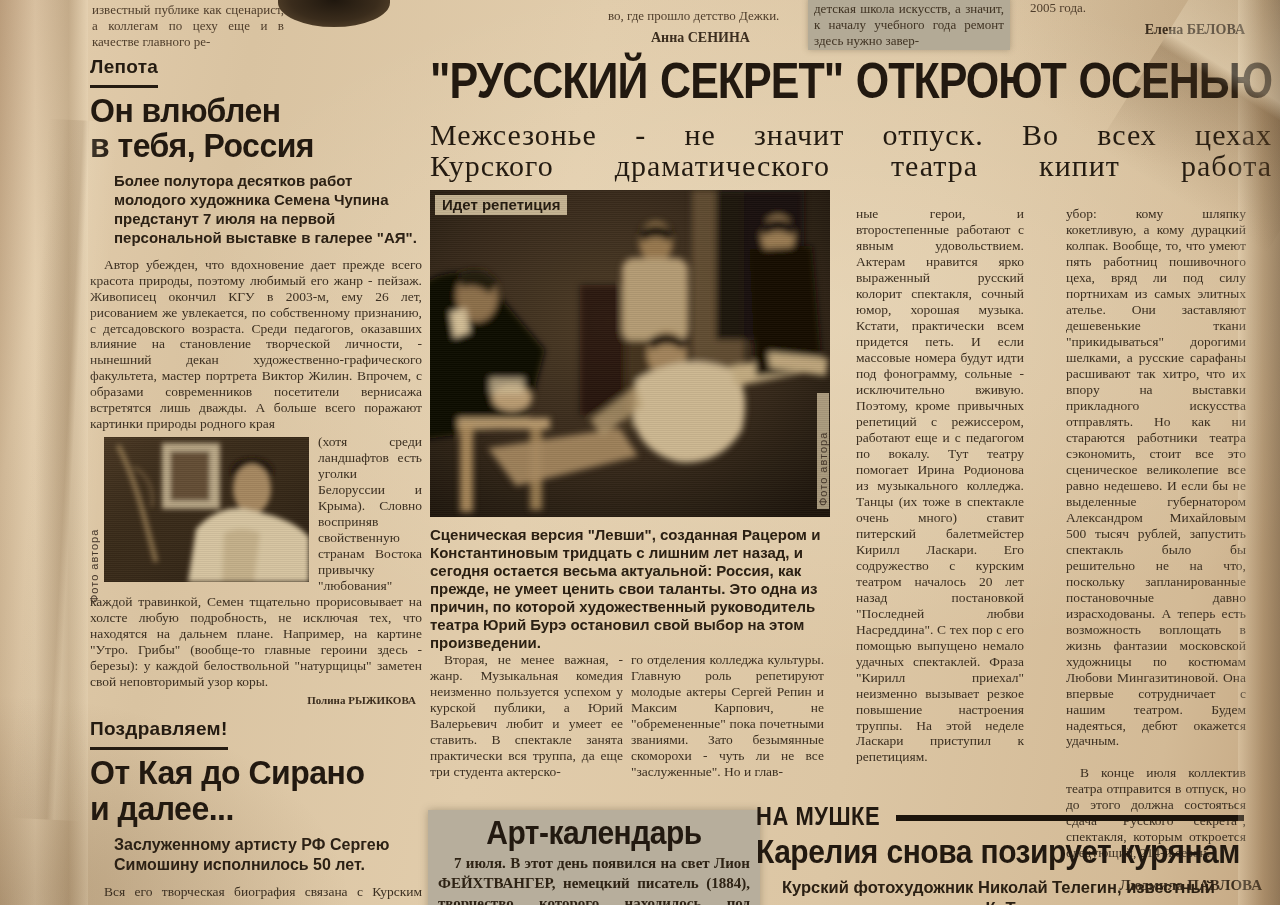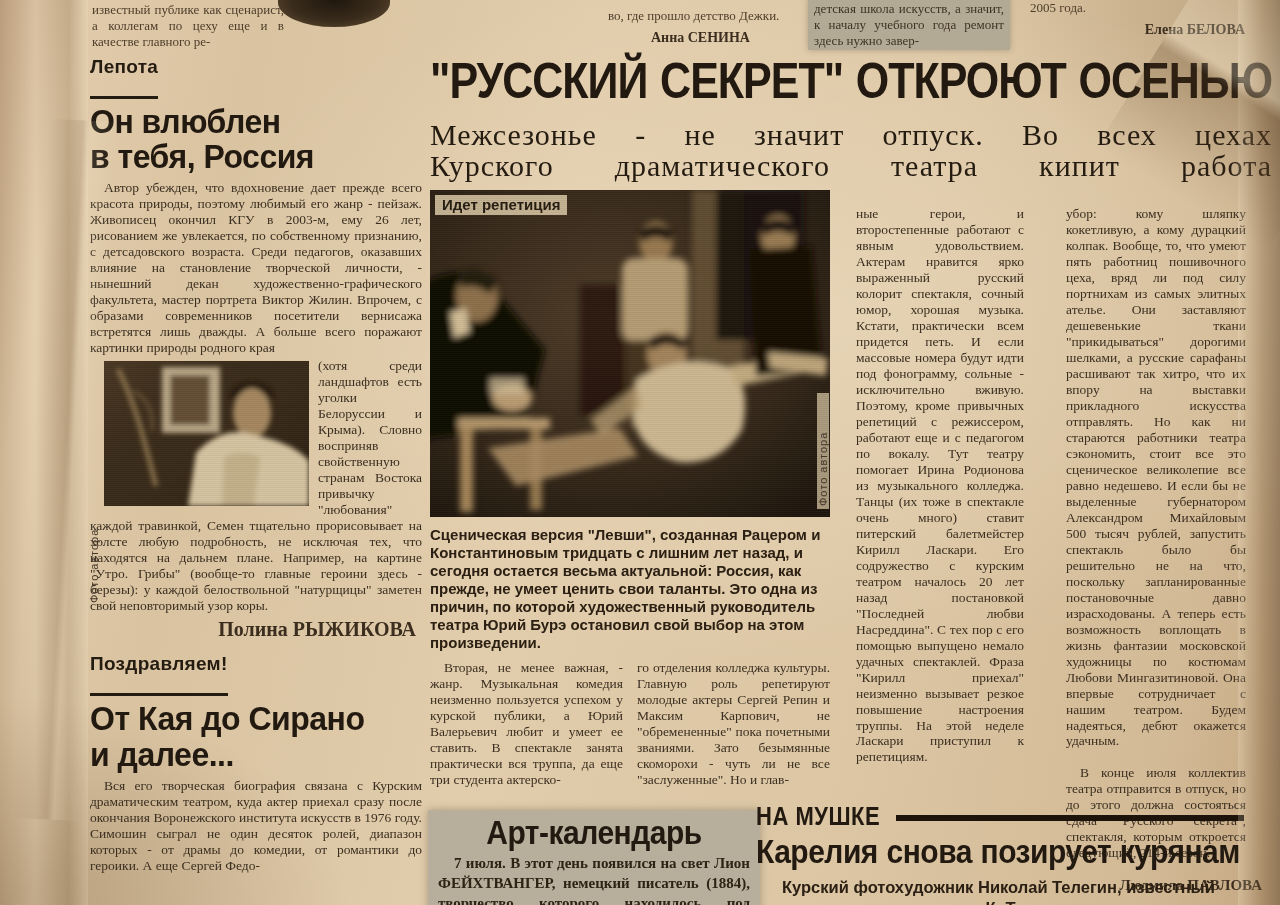--- a/index.html
+++ b/index.html
@@ -18,21 +18,21 @@
   .sans{font-family:"Liberation Sans",sans-serif;}
   .just{text-align:justify;}
   .fit{text-align:justify;text-align-last:justify;}
   .ink{color:#241b11;}
   .rule{background:#1c140b;}
   .smalltxt{font-size:13px;line-height:1.22;color:#4e3d2b;}
   .byline{font-weight:bold;font-size:14px;color:#3c2e1f;}
   .bodytxt{font-size:13.5px;line-height:1.185;color:#3b2f21;}
   .bodytxt .ind{text-indent:14px;margin:16px;}
   .rubric{font-family:"Liberation Sans",sans-serif;font-weight:bold;font-size:19px;letter-spacing:.3px;color:#241b11;}
-  .rubric.u{border-bottom:3px solid #241b11;display:inline-block;padding-bottom:18px;}
+  .rubric.u{border-bottom:3px solid #241b11;display:inline-block;padding-bottom:7px;}
   .bighead{font-family:"Liberation Sans",sans-serif;font-weight:bold;color:#221910;letter-spacing:-.5px;}
   .vcap{writing-mode:vertical-rl;transform:rotate(180deg);font-family:"Liberation Sans",sans-serif;
         font-size:11px;letter-spacing:1px;color:#44362a;}
   .photo{position:relative;overflow:hidden;background:#2c2115;}
   .photo:after{content:"";position:absolute;inset:0;
      background:repeating-linear-gradient(0deg,rgba(0,0,0,.05) 0 1px,rgba(255,240,210,.03) 1px 2px);pointer-events:none;}
   .crease{pointer-events:none;}
 </style>
 </head>
 <body>
@@ -49,20 +49,21 @@
   </div>
   <div class="abs smalltxt" style="left:1030px;top:0;width:215px;">2005 года.</div>
   <div class="abs byline" style="left:1030px;top:22px;width:215px;text-align:right;">Елена БЕЛОВА</div>
 
   <div class="abs" style="left:90px;top:56px;width:332px;">
     <div class="rubric u">Лепота</div>
     <div class="bighead" style="font-size:32px;line-height:33px;margin-top:6px;transform:scaleY(1.05);transform-origin:left top;">
       <div>Он влюблен</div>
       <div>в тебя, Россия</div>
     </div>
+    <div class="sans" style="font-weight:bold;font-size:15px;line-height:1.26;margin:12px 0 0 24px;color:#2c2115;">Более полутора десятков работ молодого художника Семена Чупина предстанут 7 июля на первой персональной выставке в галерее "АЯ".</div>
     <div class="bodytxt just" style="margin-top:9px;text-indent:14px;">Автор убежден, что вдохновение дает прежде всего красота природы, поэтому любимый его жанр - пейзаж. Живописец окончил КГУ в 2003-м, ему 26 лет, рисованием же увлекается, по собственному признанию, с детсадовского возраста. Среди педагогов, оказавших влияние на становление творческой личности, - нынешний декан художественно-графического факультета, мастер портрета Виктор Жилин. Впрочем, с образами современников посетители вернисажа встретятся лишь дважды. А больше всего поражают картинки природы родного края</div>
     <div style="margin-top:2px;">
       <div class="photo" style="float:left;width:205px;height:145px;margin:3px 9px 3px 14px;">
         <svg width="205" height="145" viewBox="0 0 205 145">
           <defs>
               <filter id="b1">
                 <feGaussianBlur stdDeviation="2.6"></feGaussianBlur>
               </filter>
           <linearGradient id="pg1" x1="0" y1="0" x2="1" y2="1">
             <stop offset="0" stop-color="#4a3824"></stop>
@@ -81,27 +82,28 @@
             <ellipse cx="148" cy="52" rx="19" ry="25" fill="#a5males"></ellipse>
             <ellipse cx="148" cy="52" rx="19" ry="25" fill="#a58760"></ellipse>
             <path d="M92 92 Q118 64 150 74 Q190 82 205 100 L205 145 L84 145 Z" fill="#d6c4a1"></path>
             <path d="M120 96 Q138 88 156 96 L150 145 L118 145 Z" fill="#c4b08a"></path>
           </g>
         </svg>
       </div>
       <div class="bodytxt just">(хотя среди ландшафтов есть уголки Белоруссии и Крыма). Словно восприняв свойственную странам Востока привычку "любования" каждой травинкой, Семен тщательно прорисовывает на холсте любую подробность, не исключая тех, что находятся на дальнем плане. Например, на картине "Утро. Грибы" (вообще-то главные героини здесь - березы): у каждой белоствольной "натурщицы" заметен свой неповторимый узор коры.</div>
       <div style="clear:both;"></div>
     </div>
-    <div class="byline" style="text-align:right;font-size:20px;margin:4px 6px 0 0;">Полина РЫЖИКОВА</div>
+    <div class="byline" style="text-align:right;font-size:11px;margin:4px 6px 0 0;">Полина РЫЖИКОВА</div>
     <div style="margin-top:12px;">
       <div class="rubric u">Поздравляем!</div>
       <div class="bighead" style="font-size:32px;line-height:34px;margin-top:5px;transform:scaleY(1.05);transform-origin:left top;">
         <div>От Кая до Сирано</div>
         <div>и далее...</div>
       </div>
+      <div class="sans" style="font-weight:bold;font-size:16px;line-height:1.25;margin:12px 0 0 24px;color:#2c2115;">Заслуженному артисту РФ Сергею Симошину исполнилось 50 лет.</div>
       <div class="bodytxt just" style="margin-top:9px;text-indent:14px;">Вся его творческая биография связана с Курским драматическим театром, куда актер приехал сразу после окончания Воронежского института искусств в 1976 году. Симошин сыграл не один десяток ролей, диапазон которых - от драмы до комедии, от романтики до героики. А еще Сергей Федо-</div>
     </div>
   </div>
   <div class="abs vcap" style="left:88px;top:478px;height:125px;">Фото автора</div>
 
   <div class="abs" style="left:430px;top:50px;width:842px;">
     <div class="bighead fit" style="font-size:43px;letter-spacing:-1px;margin-top:2px;transform:scaleY(1.18);transform-origin:left top;height:58px;">"РУССКИЙ СЕКРЕТ" ОТКРОЮТ ОСЕНЬЮ</div>
     <div class="serif ink" style="font-size:30px;line-height:31px;margin-top:9px;letter-spacing:1px;">
       <div class="fit">Межсезонье - не значит отпуск. Во всех цехах</div>
       <div class="fit">Курского драматического театра кипит работа</div>
@@ -149,21 +151,21 @@
               <path d="M331 36 Q348 22 365 36 L362 46 Q348 36 334 46 Z" fill="#17100a"></path>
               <path d="M320 60 L382 56 L392 180 L326 186 Z" fill="#120c06"></path>
               <polygon points="338,162 398,168 396,186 340,178" fill="#bda派"></polygon>
               <polygon points="338,162 398,168 396,186 340,178" fill="#bda57c"></polygon>
             </g>
           </svg>
           <div class="abs sans" style="top:5px;left:5px;background:rgba(217,199,164,.88);color:#241b10;font-weight:bold;font-size:15px;padding:1px 7px 2px;">Идет репетиция</div>
           <div class="abs vcap" style="right:1px;bottom:8px;height:110px;background:rgba(215,198,163,.75);padding:3px 0;">Фото автора</div>
         </div>
         <div class="sans" style="font-weight:bold;font-size:15px;line-height:1.2;margin-top:9px;color:#2b2013;">Сценическая версия "Левши", созданная Рацером и Константиновым тридцать с лишним лет назад, и сегодня остается весьма актуальной: Россия, как прежде, не умеет ценить свои таланты. Это одна из причин, по которой художественный руководитель театра Юрий Бурэ остановил свой выбор на этом произведении.</div>
-        <div style="display:flex;gap:14px;margin-top:8px;align-items:center;">
+        <div style="display:flex;gap:8px;align-items:center;">
           <div class="bodytxt just" style="width:193px;text-indent:14px;">Вторая, не менее важная, - жанр. Музыкальная комедия неизменно пользуется успехом у курской публики, а Юрий Валерьевич любит и умеет ее ставить. В спектакле занята практически вся труппа, да еще три студента актерско-</div>
           <div class="bodytxt just" style="width:193px;">го отделения колледжа культуры. Главную роль репетируют молодые актеры Сергей Репин и Максим Карпович, не "обремененные" пока почетными званиями. Зато безымянные скоморохи - чуть ли не все "заслуженные". Но и глав-</div>
         </div>
       </div>
       <div class="bodytxt just" style="width:200px;flex:none;">
         <p class="ind" style="text-indent:0;">ные герои, и второстепенные работают с явным удовольствием. Актерам нравится ярко выраженный русский колорит спектакля, сочный юмор, хорошая музыка. Кстати, практически всем придется петь. И если массовые номера будут идти под фонограмму, сольные - исключительно вживую. Поэтому, кроме привычных репетиций с режиссером, работают еще и с педагогом по вокалу. Тут театру помогает Ирина Родионова из музыкального колледжа. Танцы (их тоже в спектакле очень много) ставит питерский балетмейстер Кирилл Ласкари. Его содружество с курским театром началось 20 лет назад постановкой "Последней любви Насреддина". С тех пор с его помощью выпущено немало удачных спектаклей. Фраза "Кирилл приехал" неизменно вызывает резкое повышение настроения труппы. На этой неделе Ласкари приступил к репетициям.</p>
       </div>
       <div style="width:212px;flex:none;">
         <div class="bodytxt just">
           <p class="ind" style="text-indent:0;">убор: кому шляпку кокетливую, а кому дурацкий колпак. Вообще, то, что умеют пять работниц пошивочного цеха, вряд ли под силу портнихам из самых элитных ателье. Они заставляют дешевенькие ткани "прикидываться" дорогими шелками, а русские сарафаны расшивают так хитро, что их впору на выставки прикладного искусства отправлять. Но как ни стараются работники театра сэкономить, стоит все это сценическое великолепие все равно недешево. И если бы не выделенные губернатором Александром Михайловым 500 тысяч рублей, запустить спектакль было бы решительно не на что, поскольку запланированные постановочные давно израсходованы. А теперь есть возможность воплощать в жизнь фантазии московской художницы по костюмам Любови Мингазитиновой. Она впервые сотрудничает с нашим театром. Будем надеяться, дебют окажется удачным.</p>

